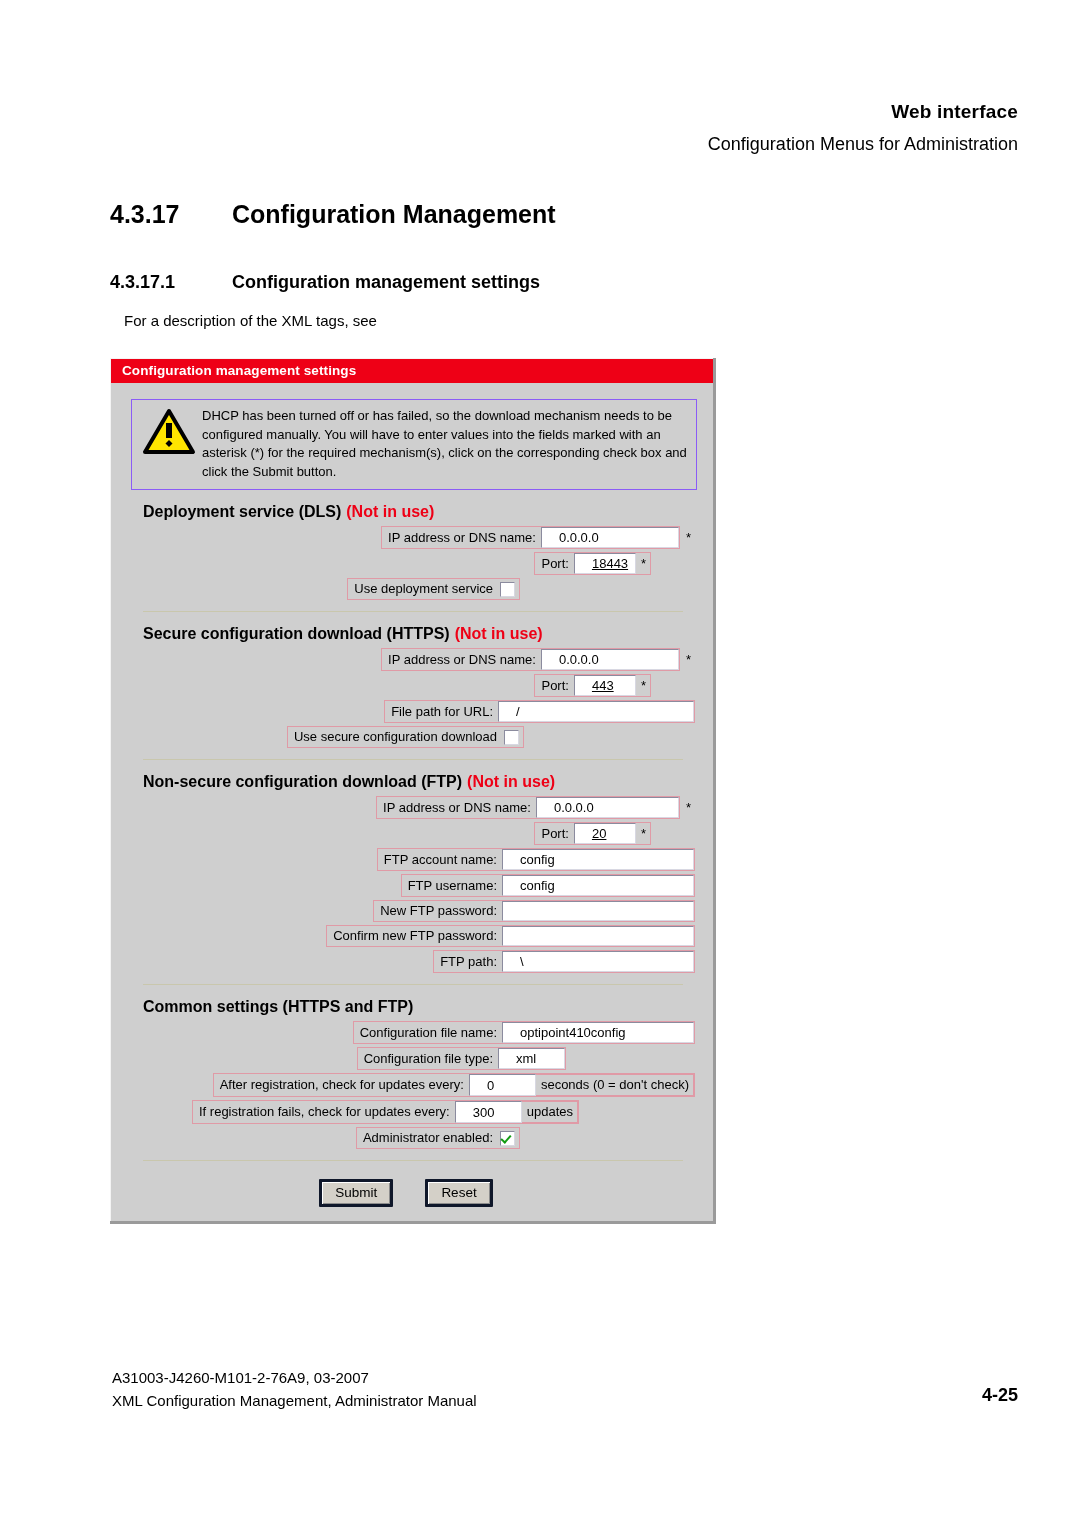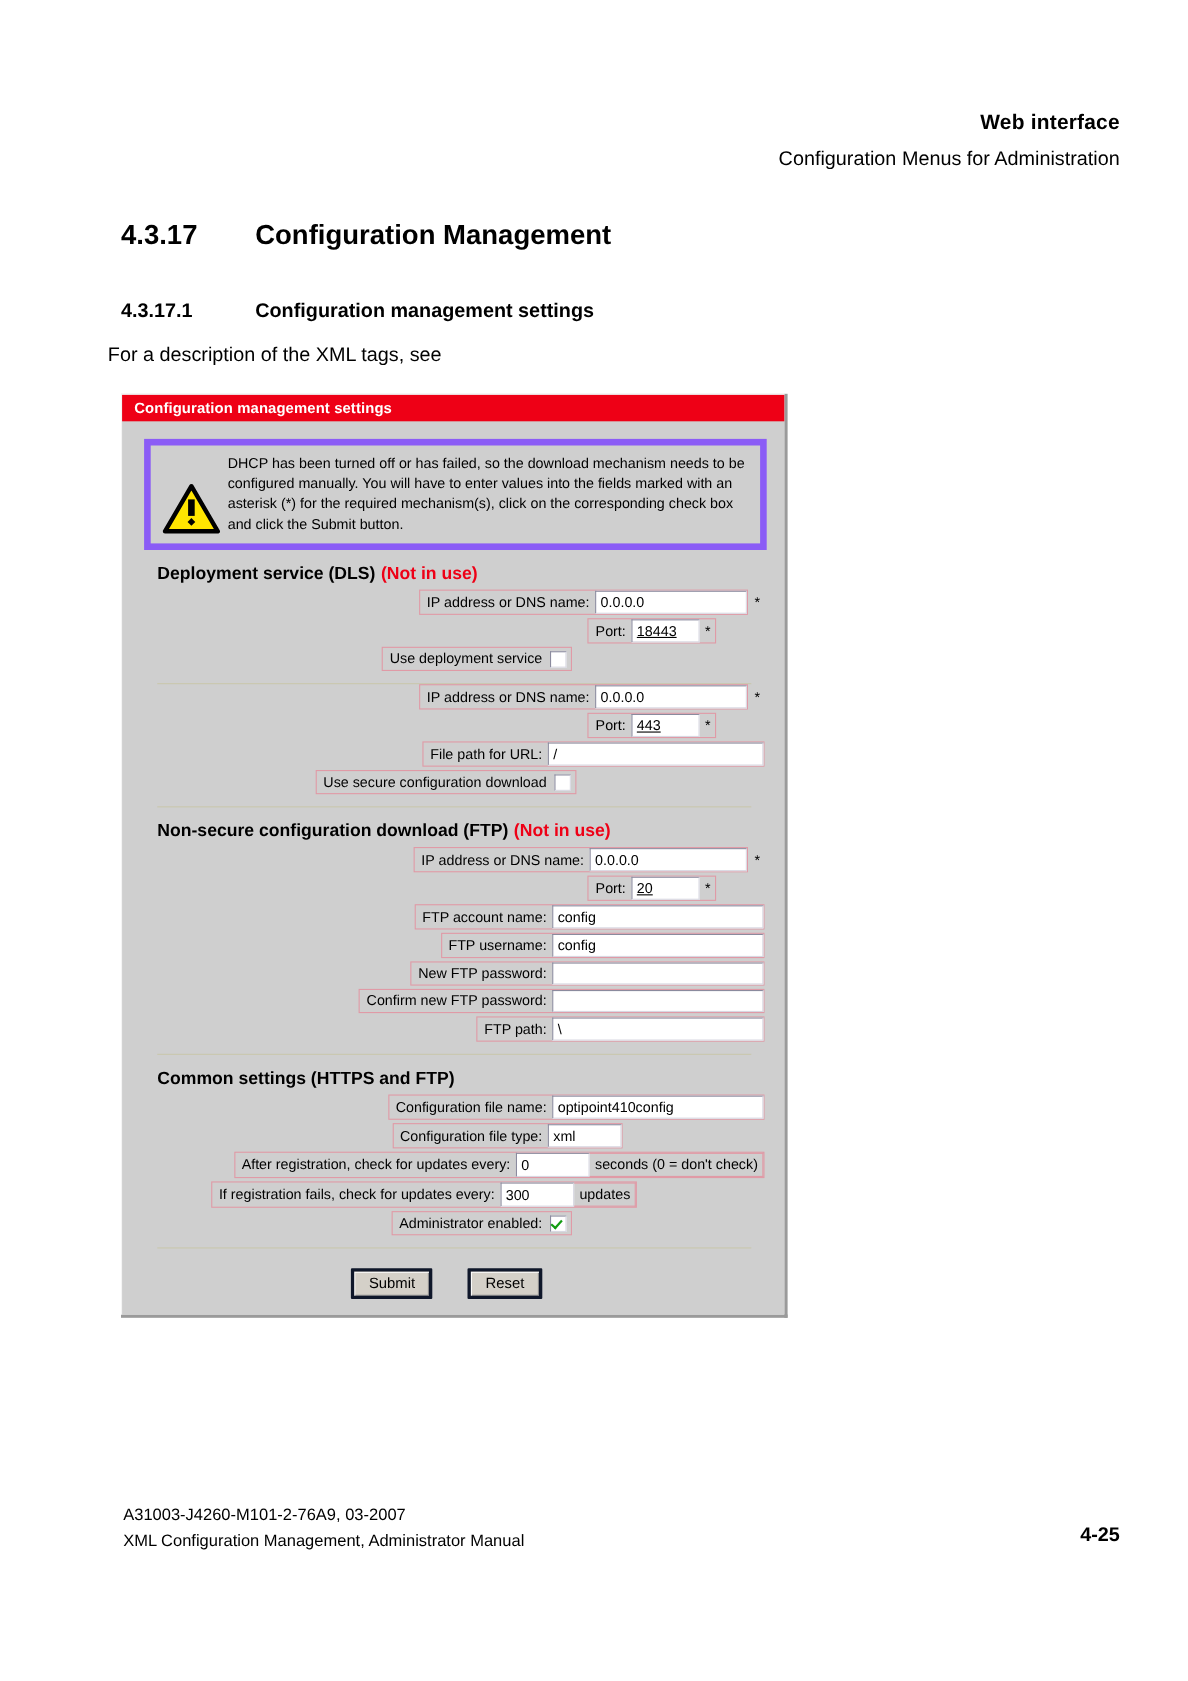--- a/index.html
+++ b/index.html
@@ -45,23 +45,23 @@
   .sec-head.h1 { top: 200px; }
   .sec-head.h1 .num { font-size: 25px; font-weight: bold; width: 122px; }
   .sec-head.h1 .txt { font-size: 25px; font-weight: bold; }
 
   .sec-head.h2 { top: 272px; }
   .sec-head.h2 .num { font-size: 18px; font-weight: bold; width: 122px; }
   .sec-head.h2 .txt { font-size: 18px; font-weight: bold; }
 
   .body-line {
     position: absolute;
-    left: 98px;
+    left: 124px;
     top: 312px;
-    font-size: 18px;
+    font-size: 15px;
   }
 
   
   .panel {
     position: absolute;
     left: 110px;
     top: 358px;
     width: 606px;
     background: #d0d0d0;
     border-right: 3px solid #9a9a9a;
@@ -79,24 +79,24 @@
     color: #ffffff;
     font-size: 13.5px;
     font-weight: bold;
     padding: 4px 8px 5px 11px;
     letter-spacing: .1px;
   }
 
   
   .warn-wrap { padding: 16px 16px 0 20px; }
   .warn-box {
-    border: 6px solid #8b5cf6;
+    border: 1px solid #8b5cf6;
     background: #cfcfcf;
     display: flex;
-    align-items: flex-end;
+    align-items: flex-start;
     padding: 7px 8px 8px 6px;
   }
   .warn-icon {
     flex: 0 0 auto;
     width: 54px;
     height: 48px;
     margin: 0 6px 0 4px;
   }
   .warn-text {
     font-size: 13px;
@@ -136,21 +136,21 @@
     color: #000;
   }
   .inp {
     background: #ffffff;
     border-top: 1px solid #8b8b9e;
     border-left: 1px solid #8b8b9e;
     border-right: 1px solid #d8d8e2;
     border-bottom: 1px solid #d8d8e2;
     font-size: 13px;
     font-family: "Liberation Sans", sans-serif;
-    padding: 2px 4px;
+    padding: 2px 17px;
     box-sizing: border-box;
     color: #000;
     display: flex;
     align-items: center;
   }
   .inp.w-ip    { width: 138px; }
   .inp.w-ipftp { width: 143px; }
   .inp.w-port  { width: 62px; text-decoration: underline; }
   .inp.w-path  { width: 196px; }
   .inp.w-text  { width: 192px; }
@@ -302,20 +302,23 @@
       <div class="fieldgroup">
         <span class="lbl">Use deployment service</span>
         <span class="cb"></span>
       </div>
     </div>
 
     <div class="divider"></div>
   </div>
 
   <div class="section">
+    <div class="section-title">
+      <span>Secure configuration download (HTTPS)</span><span class="notinuse">(Not in use)</span>
+    </div>
 
     <div class="row">
       <div class="fieldgroup">
         <span class="lbl">IP address or DNS name:</span>
         <span class="inp w-ip">0.0.0.0</span>
       </div>
       <span class="star outside">*</span>
     </div>
 
     <div class="row right-pad">

